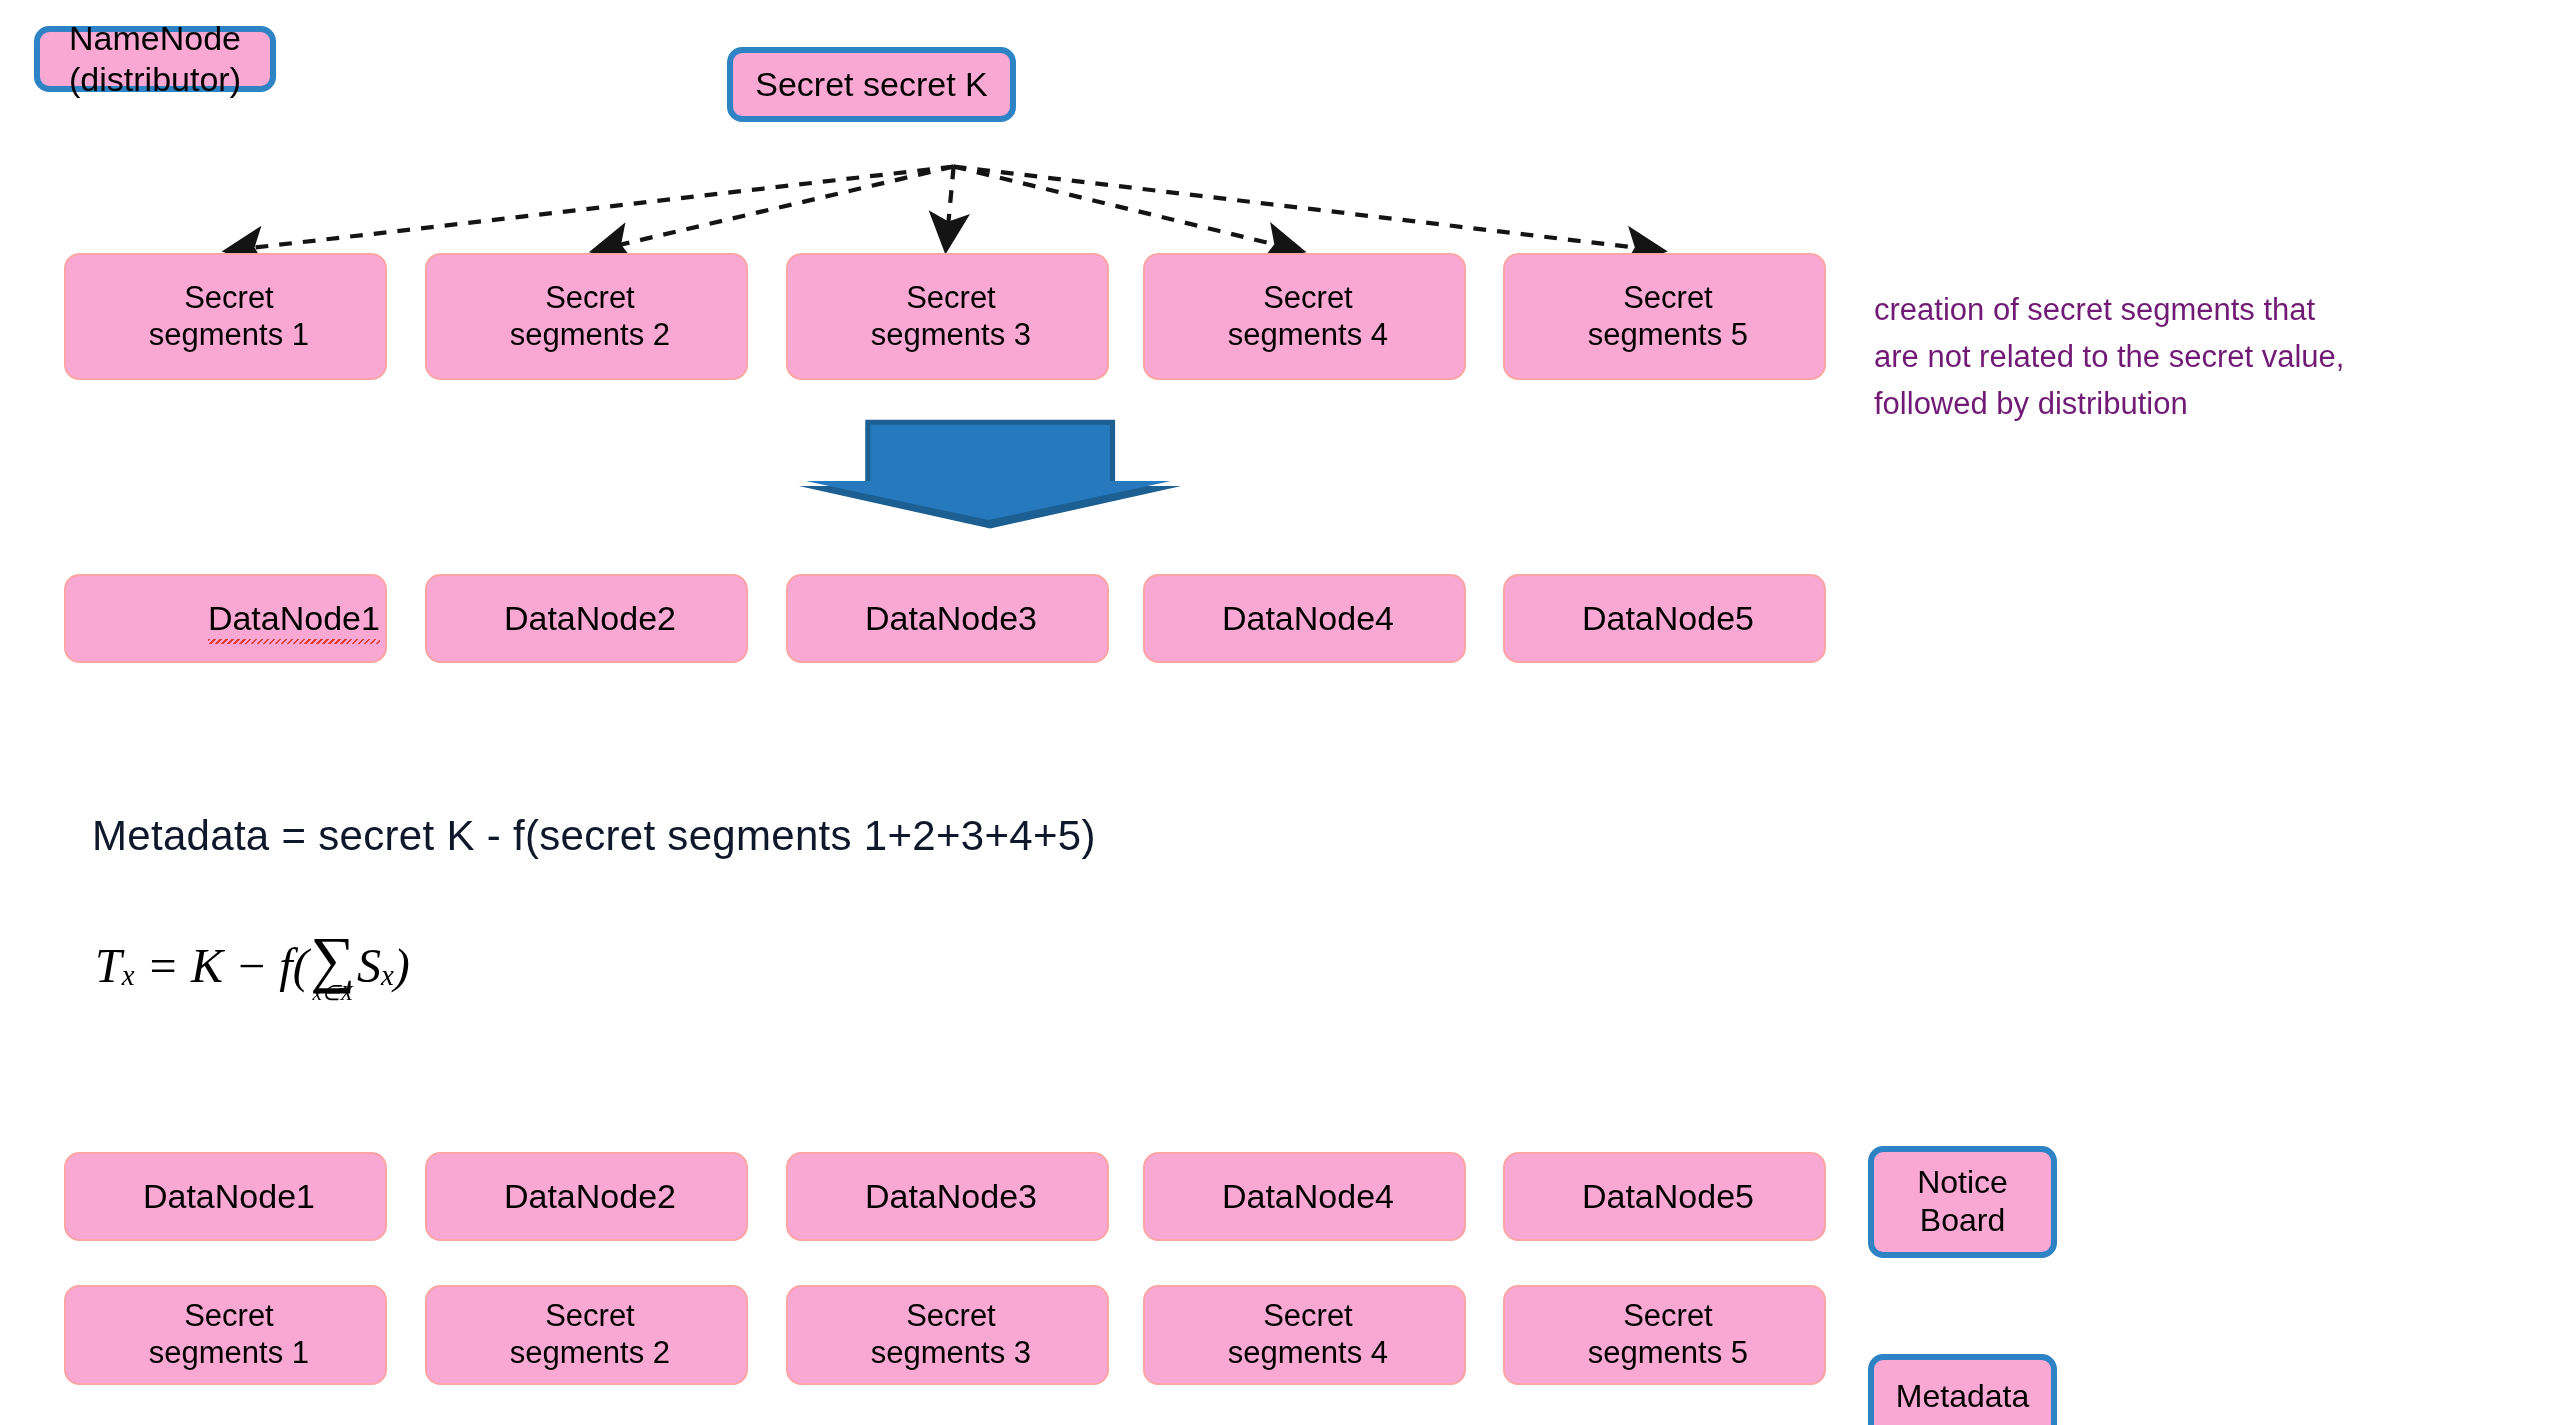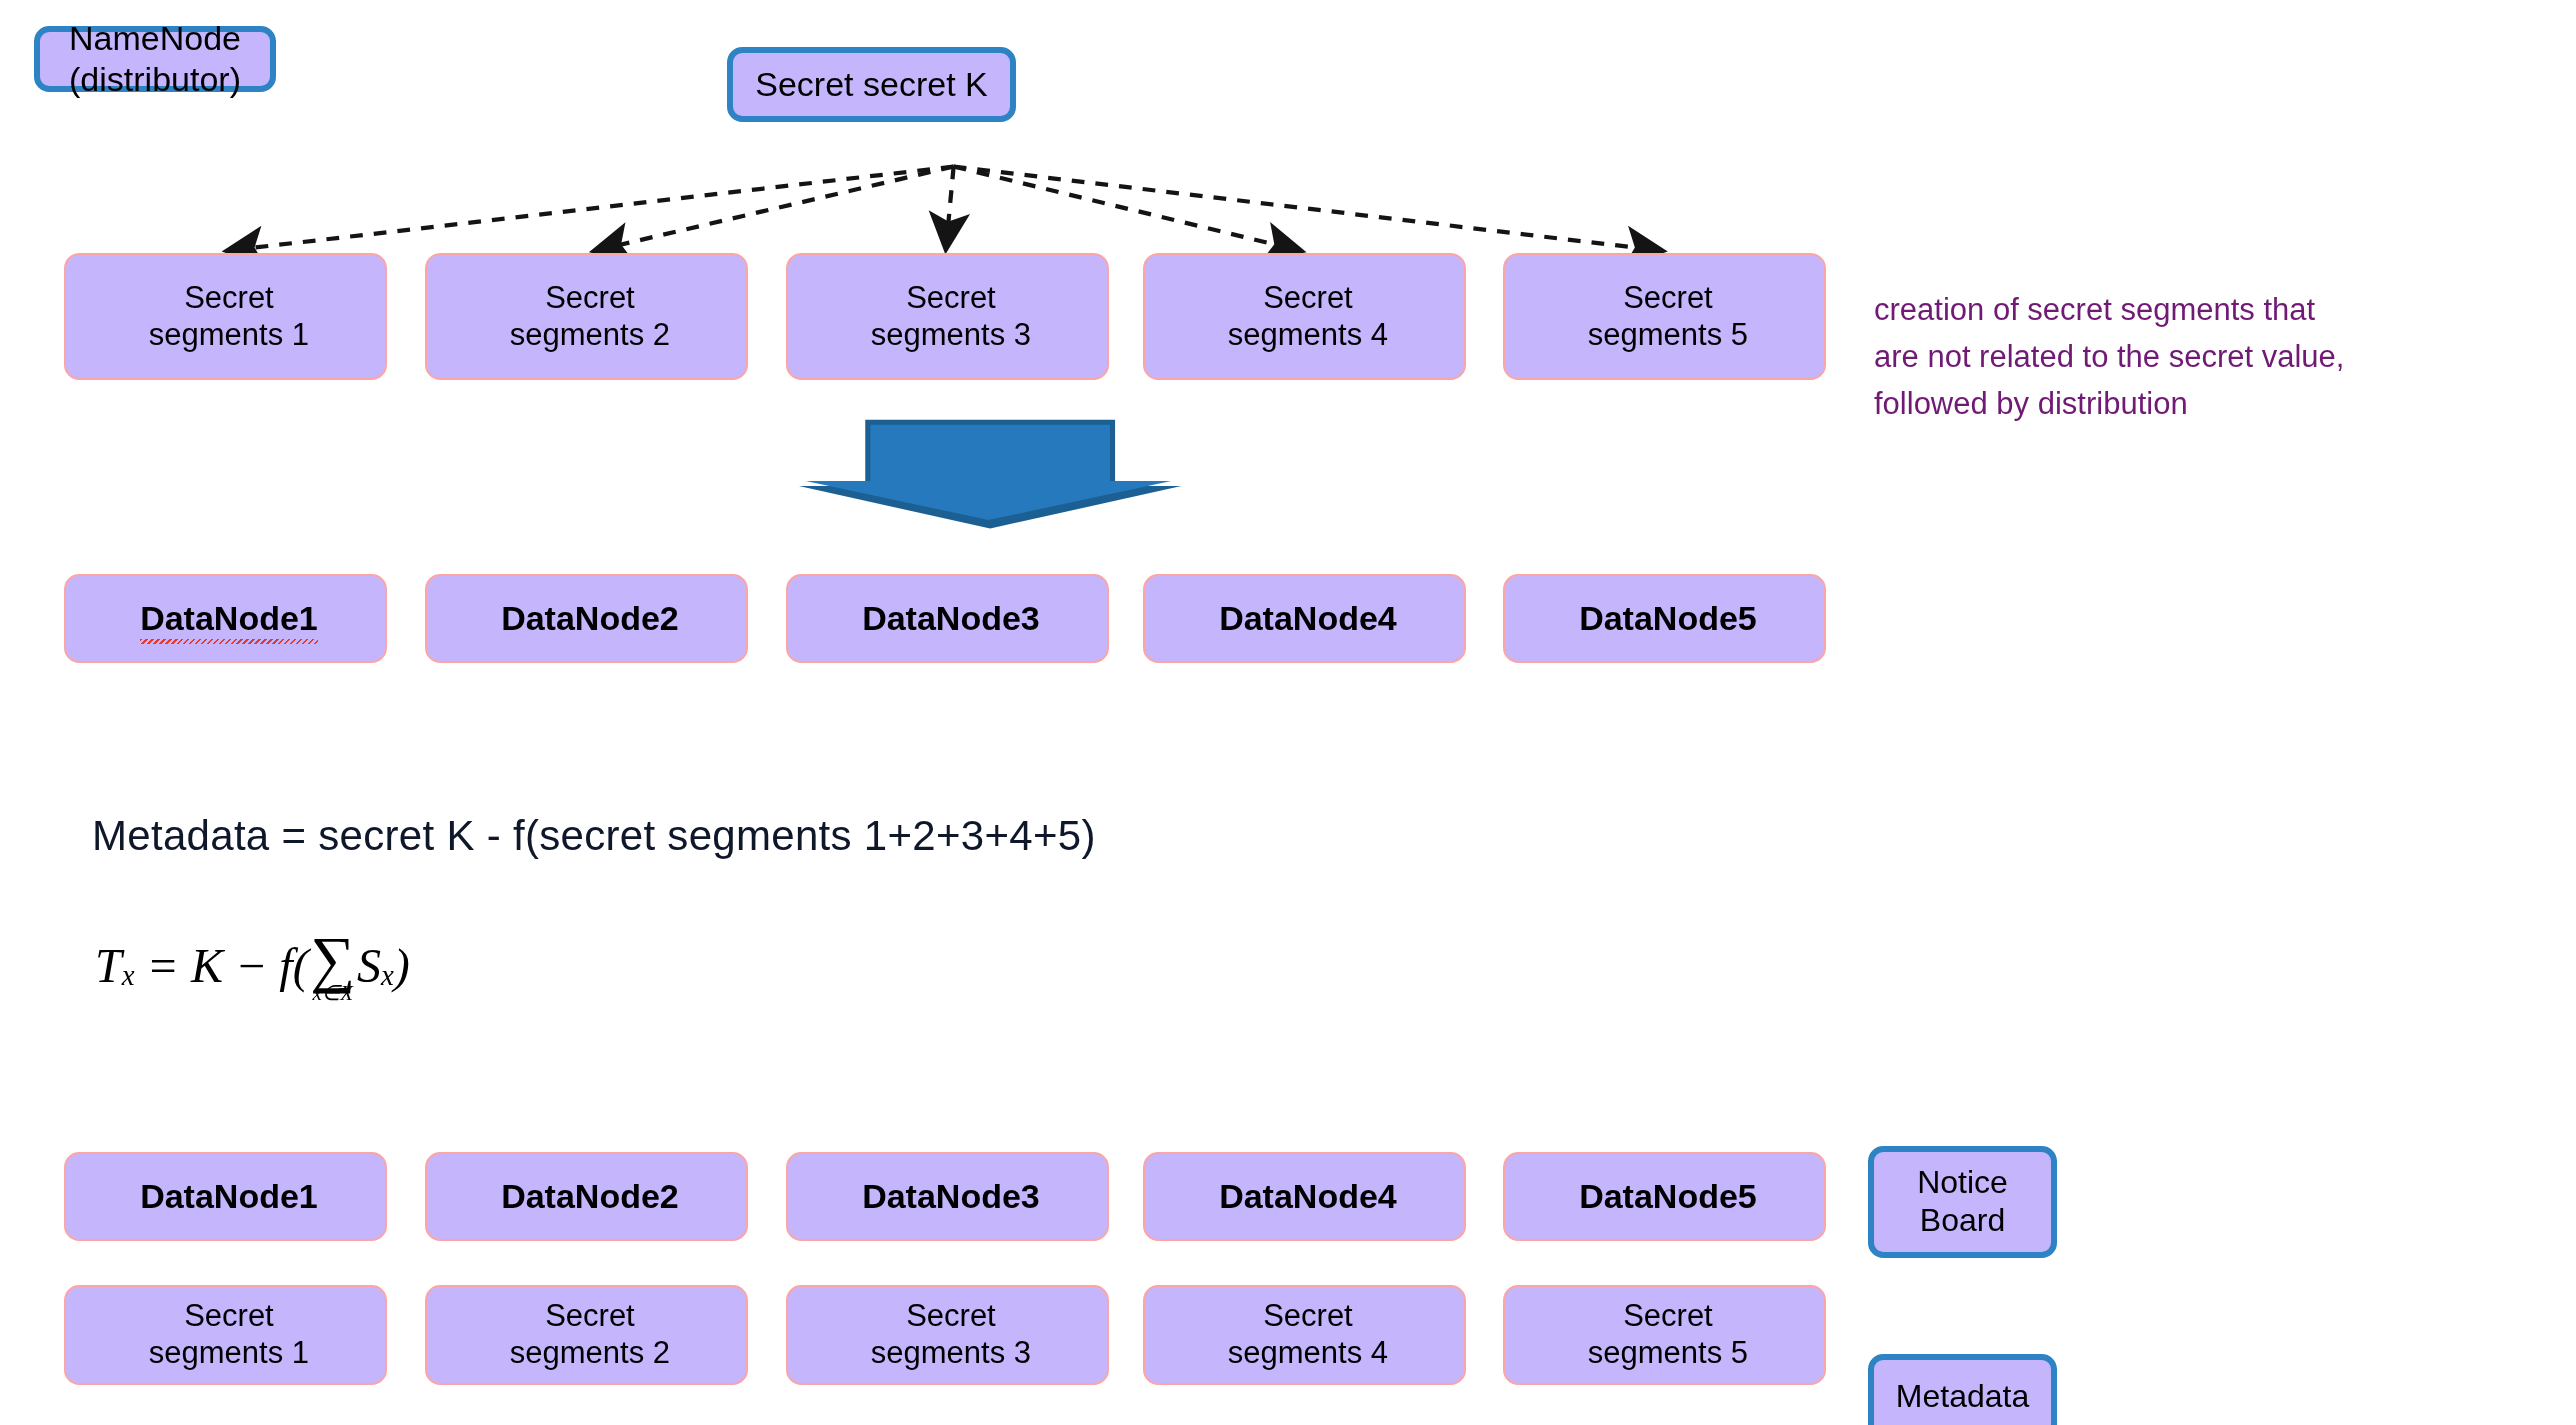--- a/index.html
+++ b/index.html
@@ -18,24 +18,24 @@
     height: 1425px;
     background: #ffffff;
     overflow: hidden;
   }
 
   
   .node {
     position: absolute;
     display: flex;
     align-items: center;
-    justify-content: center;
+    justify-content: flex-end;
     text-align: center;
     border-radius: 15.3px;
-    background: #c4b5fd;
+    background: #f9a8d4;
     line-height: 1.18;
     white-space: pre-line;
     padding: 1.7px 5.1px;
   }
   .node.blue {
     border: 6px solid #2E83C4;
     color: #000000;
   }
   .node.red {
     border: 2px solid #fca5a5;
@@ -43,21 +43,21 @@
     padding-left: 12px;
   }
   .node .lbl {
     display: block;
     width: 100%;
   }
 
   
   .fs-head   { font-size: 34px; }
   .fs-seg    { font-size: 31px; }
-  .fs-dn     { font-size: 34px; font-weight: bold; }
+  .fs-dn     { font-size: 34px; }
   .fs-notice { font-size: 32px; }
 
   
   .squiggle {
     position: relative;
     display: inline-block;
   }
   .squiggle::after {
     content: "";
     position: absolute;

